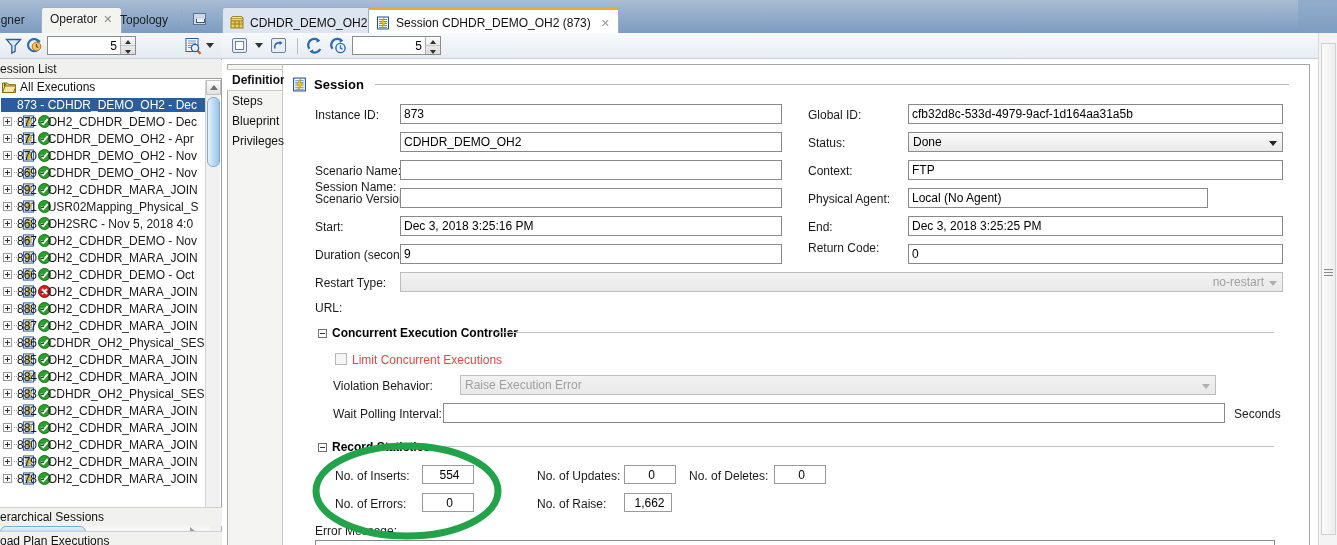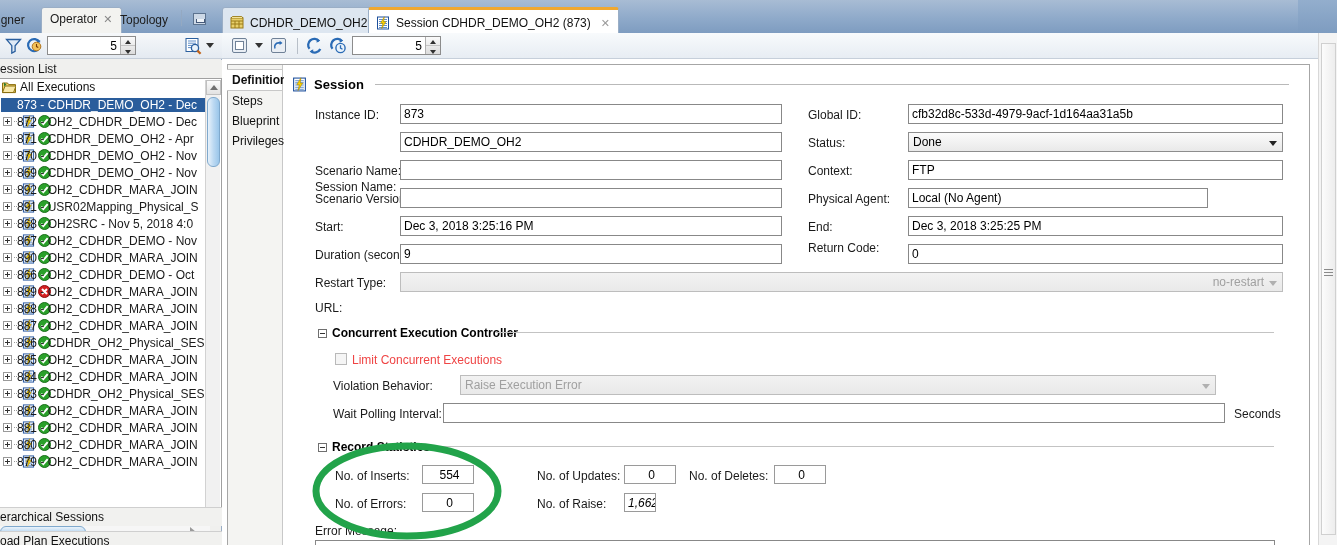--- a/index.html
+++ b/index.html
@@ -695,20 +695,34 @@
             <span class="ico" style="margin:0 3px 0 1px"><svg width="13" height="13" viewBox="0 0 14 14">
                 <rect x="1.5" y="1" width="11" height="12" fill="#ffffff" stroke="#1c4f9c"></rect>
                 <path d="M3 3.5h8M3 5.5h8M3 7.5h8M3 9.5h8M3 11.5h8" stroke="#5f8ec9"></path>
                 <path d="M8.3 0.8L4.6 7.2h2.3l-1.2 5.4 4.2-6.9H7.6z" fill="#ffd700" stroke="#b08b00" stroke-width="0.6"></path>
               </svg></span>
             <span class="ico" style="margin-right:3px"><svg width="13" height="13" viewBox="0 0 13 13">
                 <circle cx="6.5" cy="6.5" r="6" fill="#2aa02a" stroke="#186e18"></circle>
                 <path d="M3.2 6.8l2.2 2.3 4.3-5" stroke="#ffffff" stroke-width="2" fill="none"></path>
               </svg></span>
             <span class="lbl">879 - OH2_CDHDR_MARA_JOIN</span>
+          </div>
+          <div class="trow">
+            <span class="expander"></span>
+            <span class="dots"></span>
+            <span class="ico" style="margin:0 3px 0 1px"><svg width="13" height="13" viewBox="0 0 14 14">
+                <rect x="1.5" y="1" width="11" height="12" fill="#ffffff" stroke="#1c4f9c"></rect>
+                <path d="M3 3.5h8M3 5.5h8M3 7.5h8M3 9.5h8M3 11.5h8" stroke="#5f8ec9"></path>
+                <path d="M8.3 0.8L4.6 7.2h2.3l-1.2 5.4 4.2-6.9H7.6z" fill="#ffd700" stroke="#b08b00" stroke-width="0.6"></path>
+              </svg></span>
+            <span class="ico" style="margin-right:3px"><svg width="13" height="13" viewBox="0 0 13 13">
+                <circle cx="6.5" cy="6.5" r="6" fill="#2aa02a" stroke="#186e18"></circle>
+                <path d="M3.2 6.8l2.2 2.3 4.3-5" stroke="#ffffff" stroke-width="2" fill="none"></path>
+              </svg></span>
+            <span class="lbl">878 - OH2_CDHDR_MARA_JOIN</span>
           </div>
         </div>
 
       <div class="vsb">
         <div class="btn up"></div>
         <div class="thumb"></div>
         <div class="btn down"></div>
       </div>
     </div>
 
@@ -869,21 +883,21 @@
         <div class="lbl" style="left:253px; top:404px;">No. of Updates:</div>
         <div class="fld small" style="left:340px; top:400px; width:52px;">0</div>
 
         <div class="lbl" style="left:405px; top:404px;">No. of Deletes:</div>
         <div class="fld small" style="left:490px; top:400px; width:52px;">0</div>
 
         <div class="lbl" style="left:51px; top:432px;">No. of Errors:</div>
         <div class="fld small" style="left:138px; top:428px; width:52px;">0</div>
 
         <div class="lbl" style="left:253px; top:432px;">No. of Raise:</div>
-        <div class="fld small" style="left:340px; top:428px; width:32px;font-style:italic;">1,662</div>
+        <div class="fld small" style="left:340px; top:428px; width:48px;">1,662</div>
 
         <div class="lbl" style="left:31px; top:459px;">Error Message:</div>
         <div class="fld" style="left:31px; top:475px; width:960px; height:30px;"></div>
       </div>
     </div>
 
     <div class="evsb">
       <div class="track"></div>
       <div class="grip">
           <i></i>

